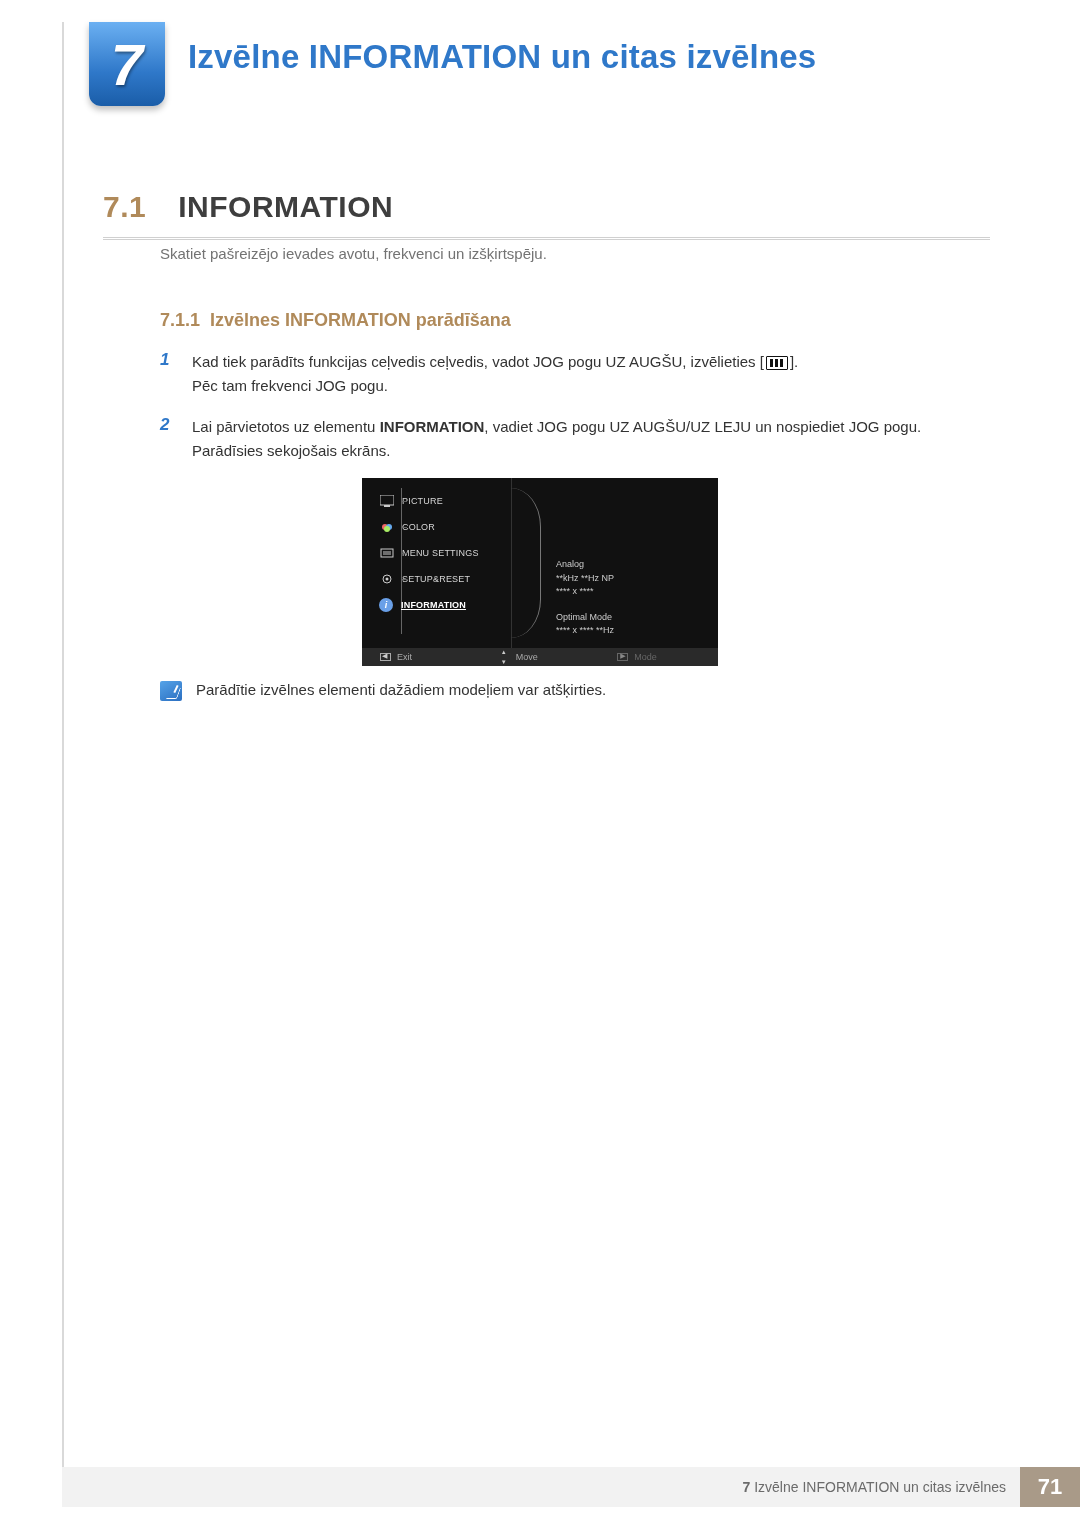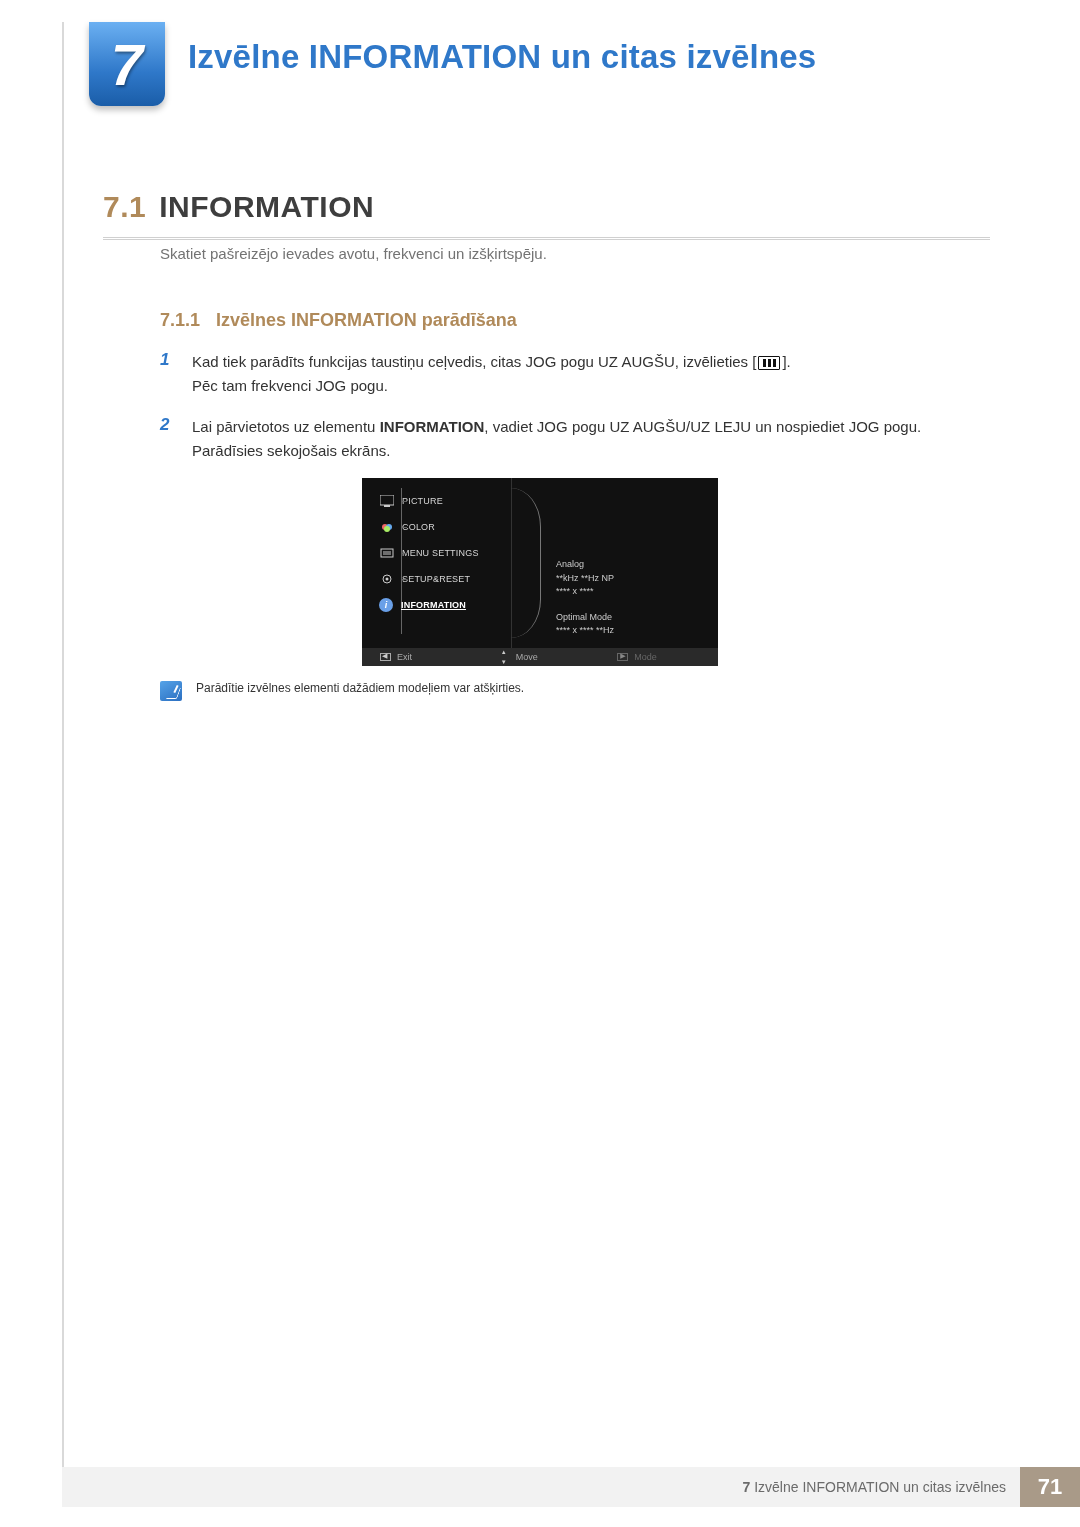--- a/index.html
+++ b/index.html
@@ -62,37 +62,37 @@
     border-top: 1px solid #d0d0d0;
     border-bottom: 1px solid #d0d0d0;
     height: 3px;
   }
   .h1 {
     position: absolute;
     top: 190px;
     left: 103px;
     display: flex;
     align-items: baseline;
-    gap: 13px;
+    gap: 32px;
   }
   .h1-num { color:#b08a5a; font-size:30px; font-weight:700; letter-spacing:.5px; }
   .h1-txt { color:#3e3e3e; font-size:30px; font-weight:700; letter-spacing:.5px; }
   .intro {
     position: absolute;
     top: 245px;
     left: 160px;
     font-size: 15px;
     color: #737373;
   }
   .h2 {
     position: absolute;
     top: 310px;
     left: 160px;
     display: flex;
-    gap: 16px;
+    gap: 10px;
     align-items: baseline;
   }
   .h2-num { color:#b08a5a; font-size:18px; font-weight:700; }
   .h2-txt { color:#b08a5a; font-size:18px; font-weight:700; }
   .step {
     position: absolute;
     left: 160px;
     right: 90px;
     display: flex;
     gap: 14px;
@@ -148,21 +148,21 @@
   }
   .note-icon::after {
     content:""; position:absolute; right:3px; bottom:2px;
     width:10px; height:10px; border:1.5px solid #fff; border-top:none; border-left:none;
     transform: skewX(-20deg); border-radius:0 0 2px 0;
   }
   .note-icon::before {
     content:""; position:absolute; right:5px; bottom:8px;
     width:2px; height:8px; background:#fff; transform:rotate(25deg);
   }
-  .note-text { font-size:12px; color:#333; }
+  .note-text { font-size:15px; color:#333; }
 
   .footer {
     position:absolute; left:62px; right:0; bottom:20px; height:40px;
     display:flex; align-items:stretch;
   }
   .footer-left {
     flex:1; background:#f2f2f2; display:flex; align-items:center; justify-content:flex-end;
     padding-right:14px; color:#6b6b6b; font-size:14px;
   }
   .footer-right {
@@ -191,21 +191,21 @@
   <div class="intro">Skatiet pašreizējo ievades avotu, frekvenci un izšķirtspēju.</div>
 
   <div class="h2">
     <span class="h2-num">7.1.1</span>
     <span class="h2-txt">Izvēlnes INFORMATION parādīšana</span>
   </div>
 
   <div id="step1" class="step">
     <span class="n">1</span>
     <span class="t">
-      <span>Kad tiek parādīts funkcijas taustiņu ceļvedis, citas JOG pogu UZ AUGŠU, izvēlieties [</span><span class="inline-icon">
+      <span>Kad tiek parādīts funkcijas ceļvedis ceļvedis, vadot JOG pogu UZ AUGŠU, izvēlieties [</span><span class="inline-icon">
           <span class="bar"></span>
           <span class="bar"></span>
           <span class="bar"></span>
         </span><span>].</span><br>
       <span>Pēc tam frekvenci JOG pogu.</span>
     </span>
   </div>
 
   <div id="step2" class="step">
     <span class="n">2</span>

